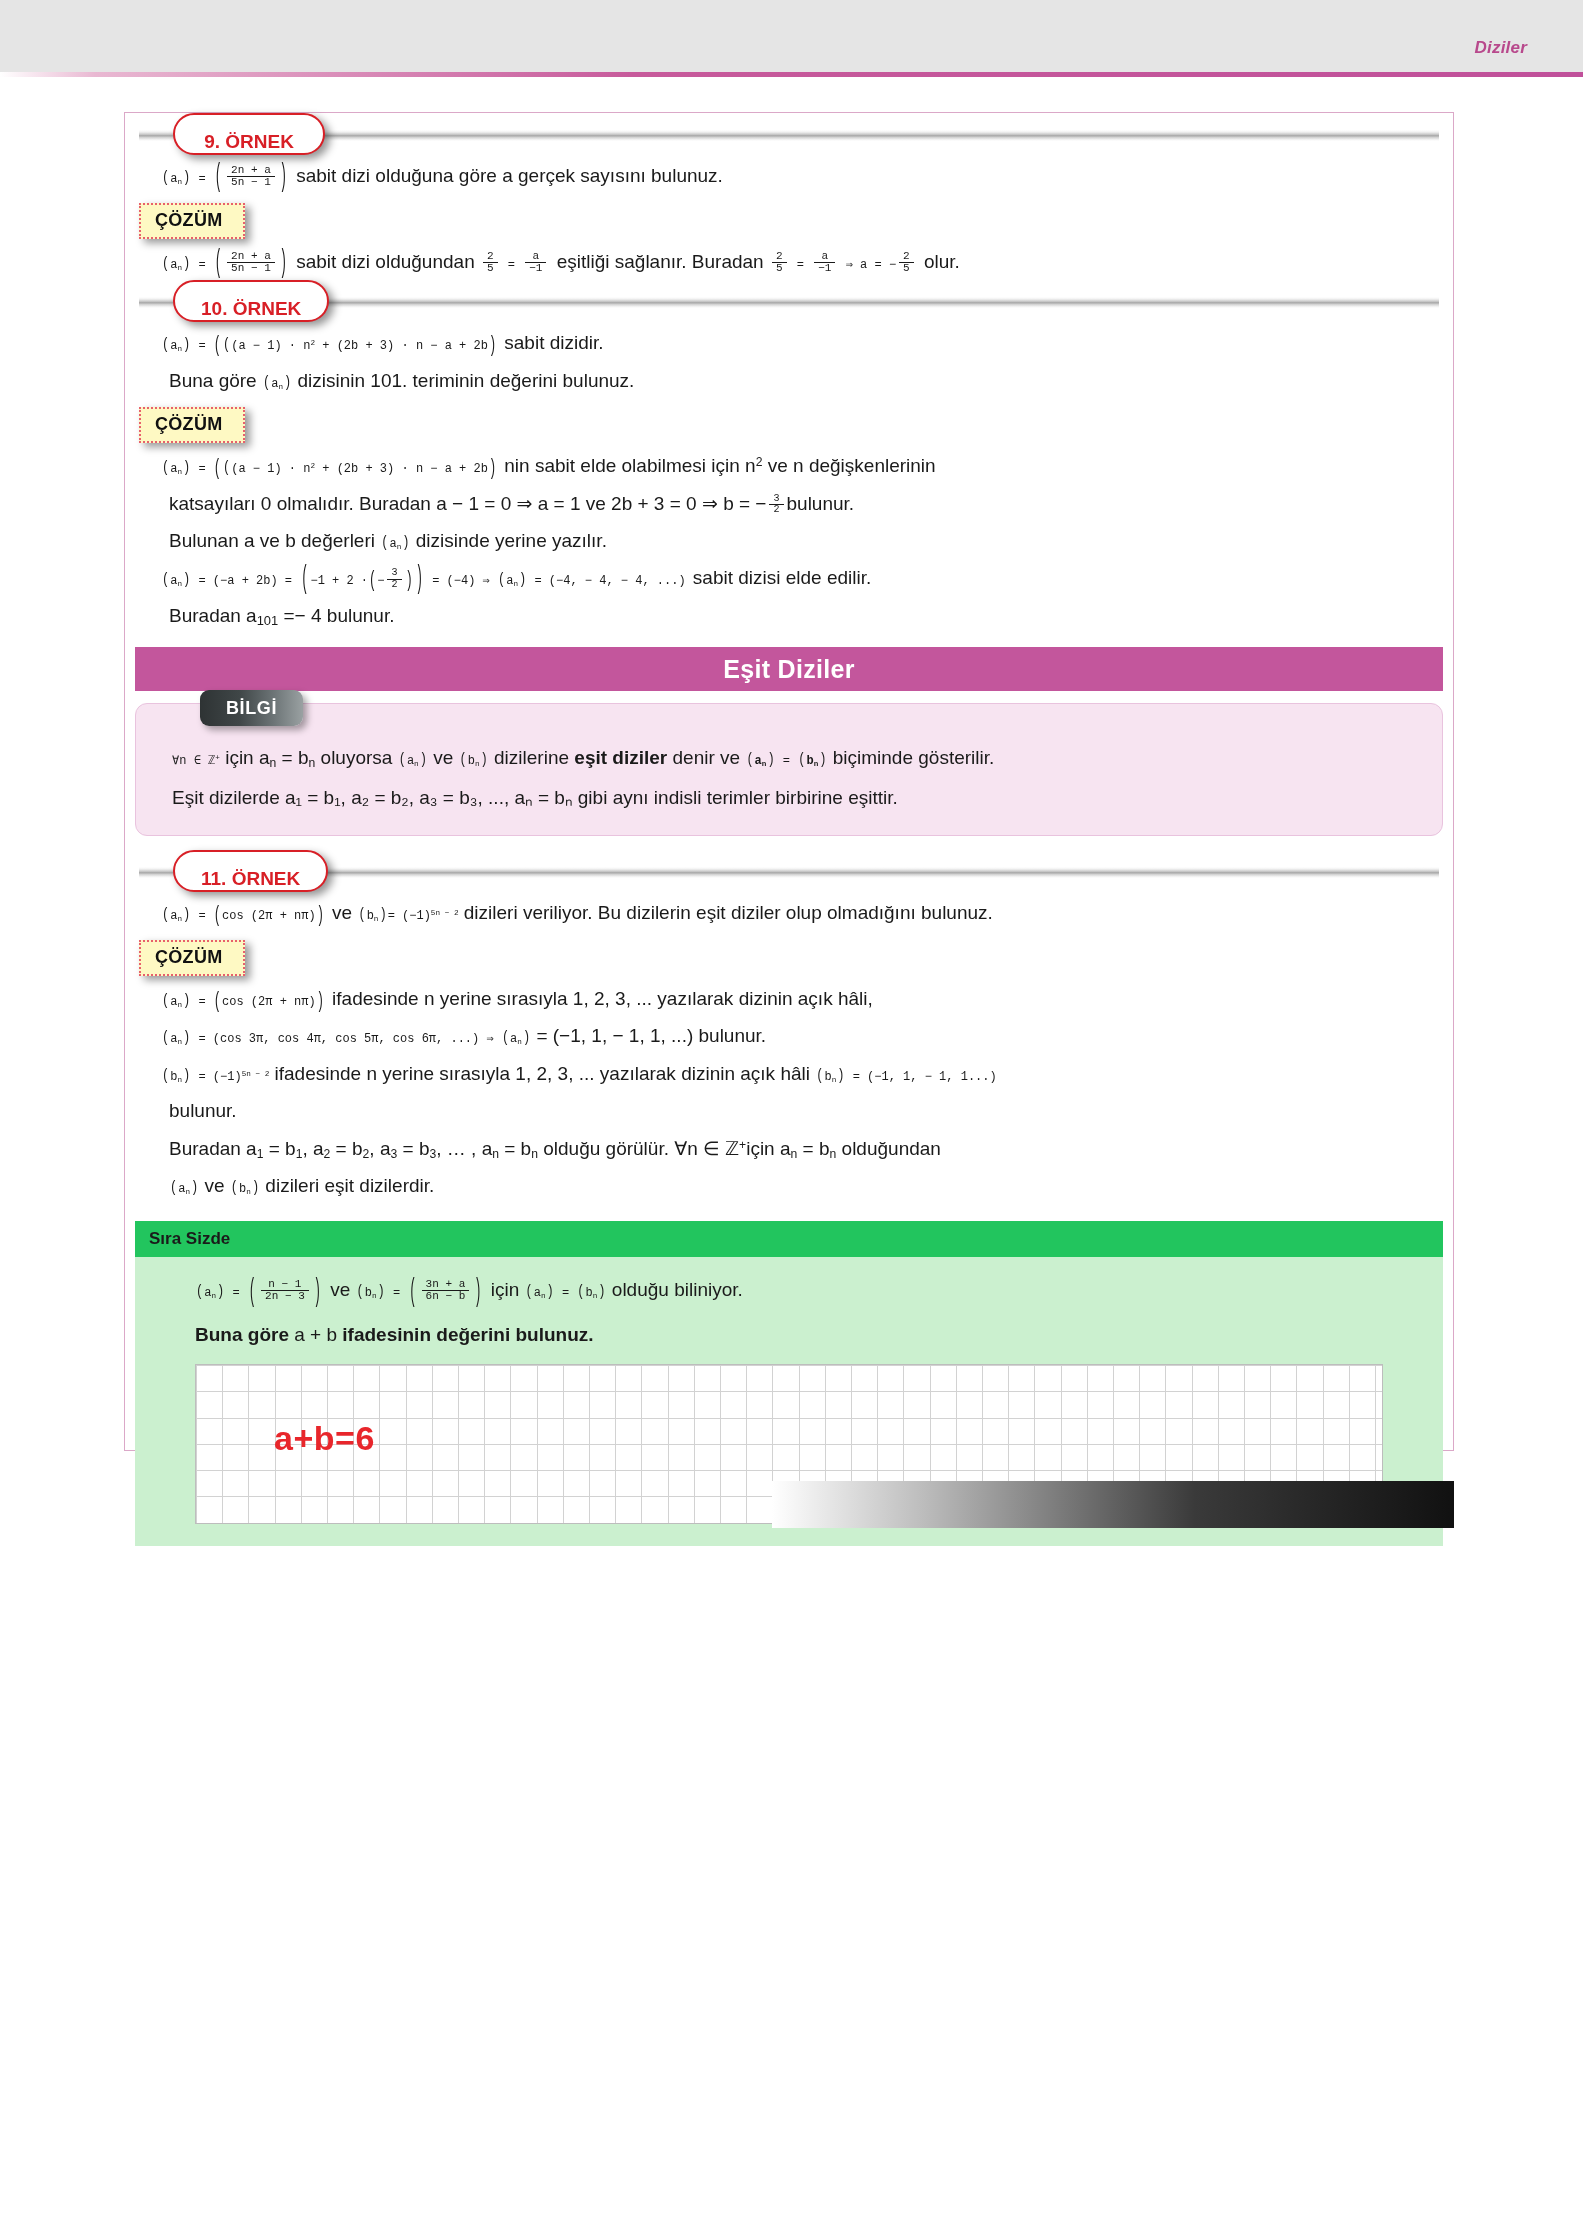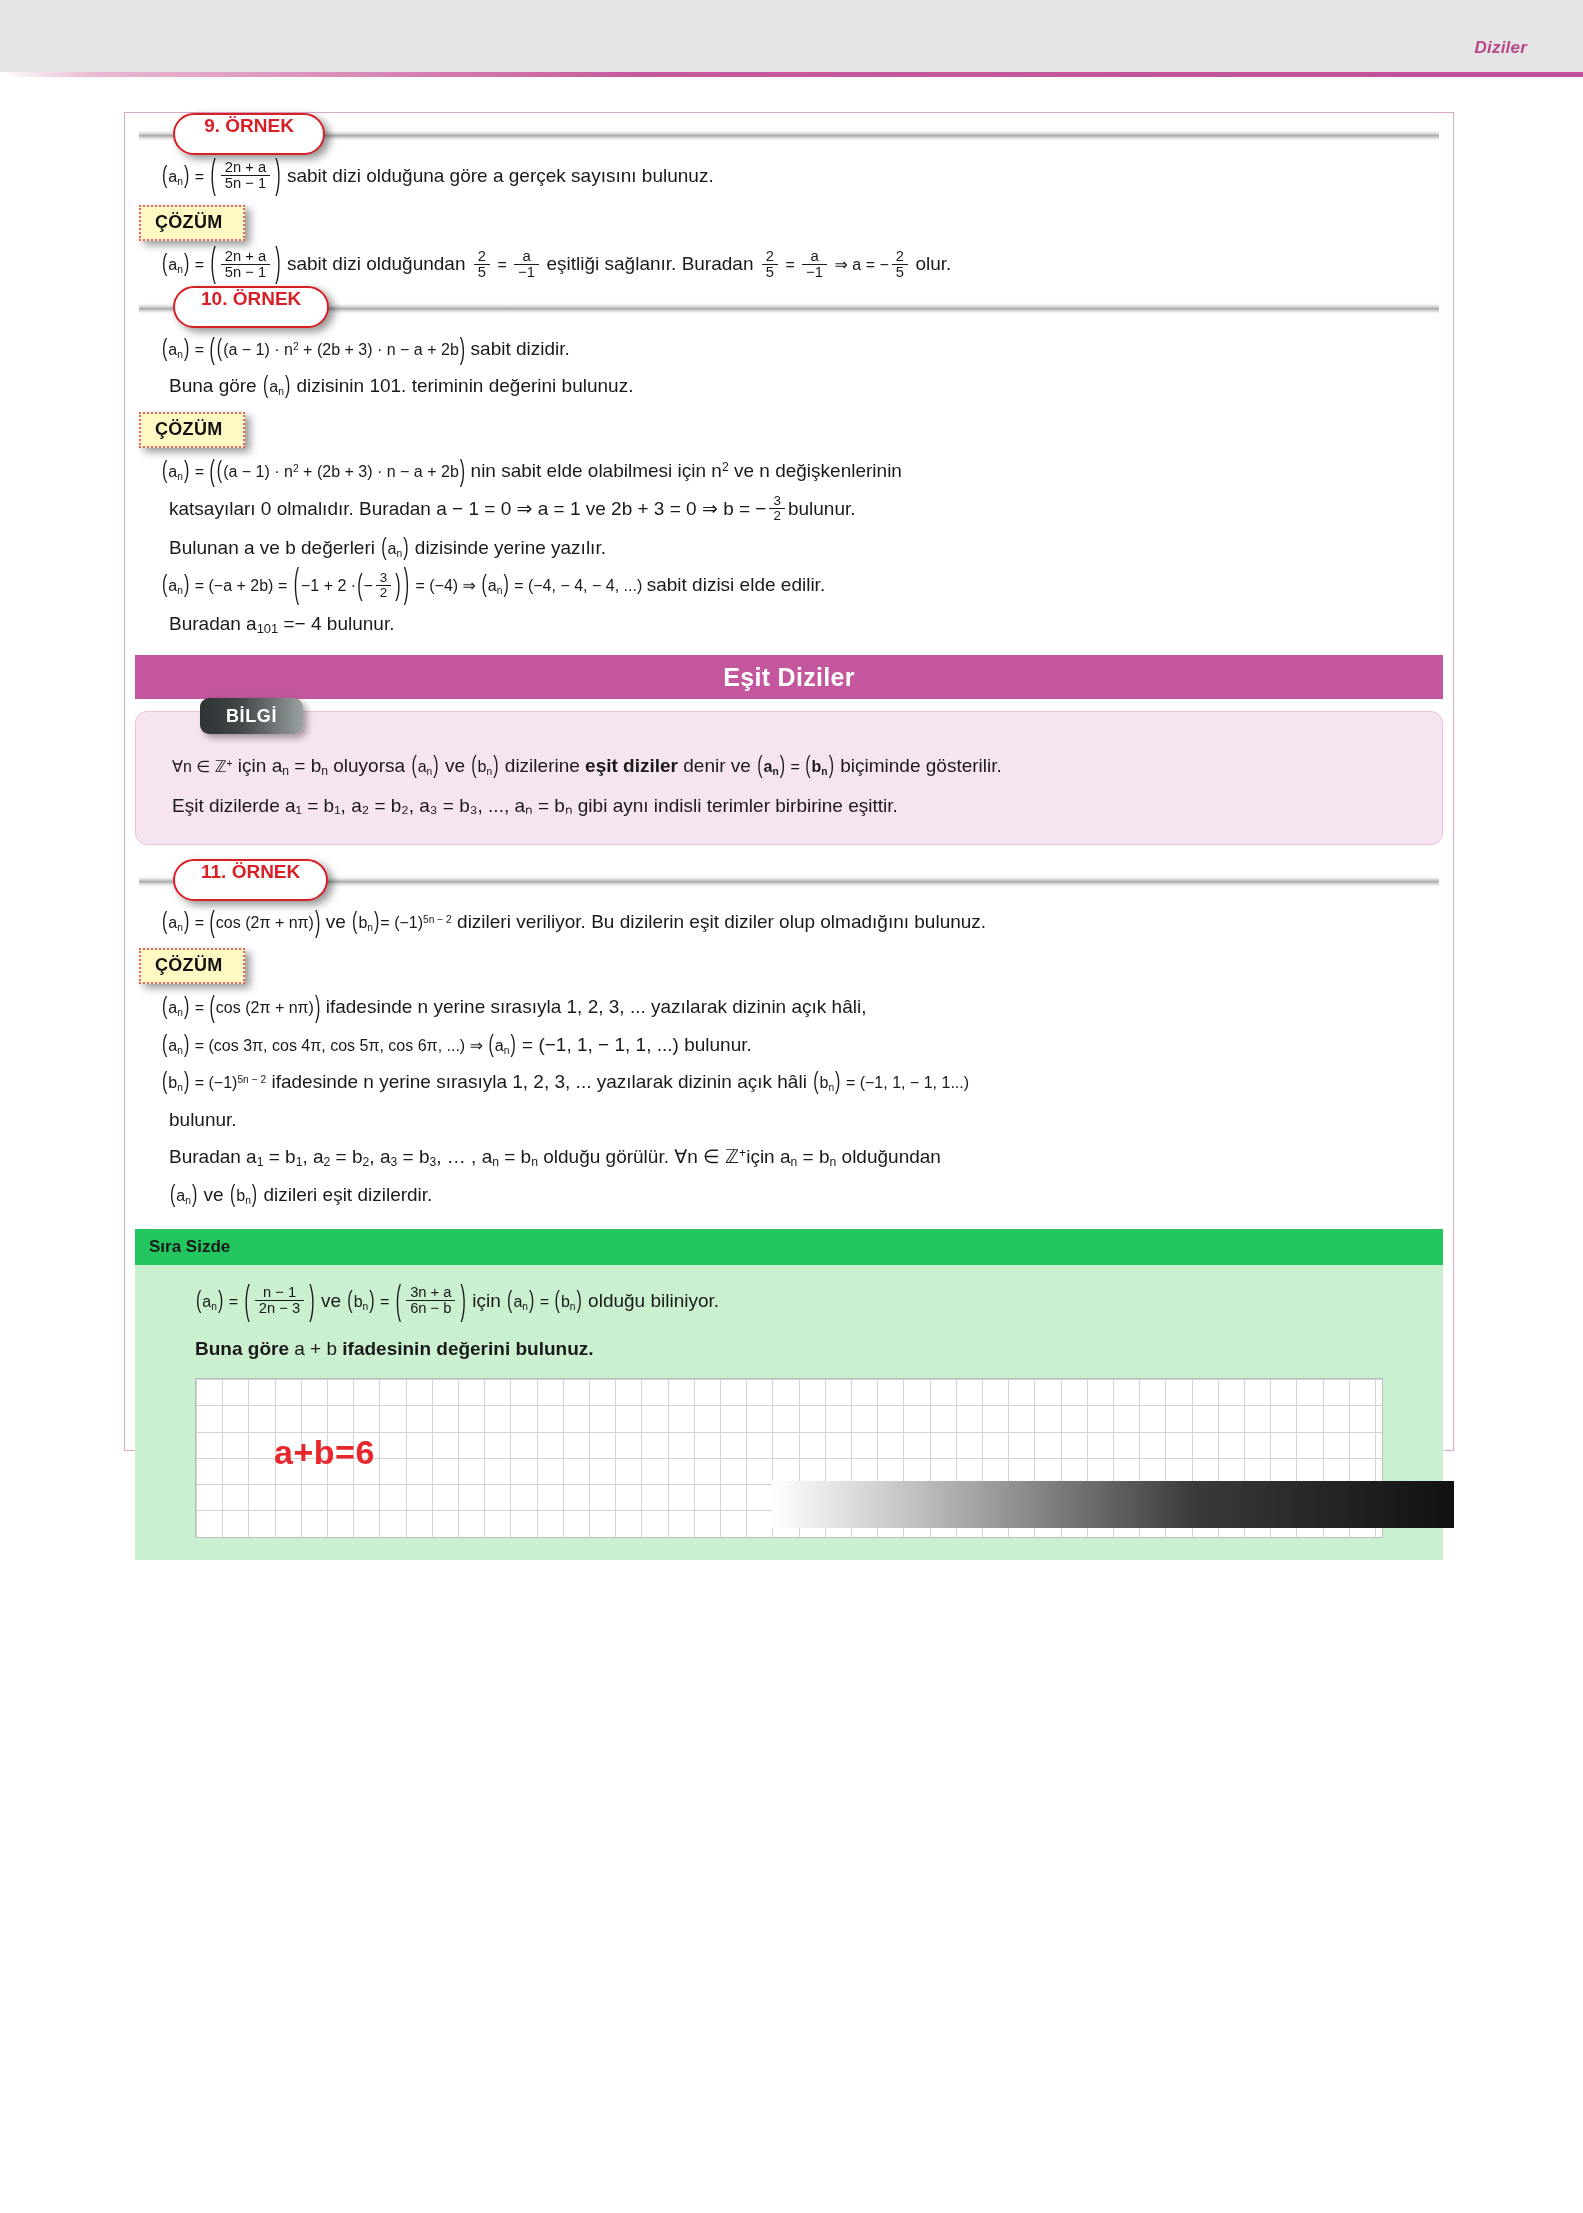--- a/index.html
+++ b/index.html
@@ -70,21 +70,21 @@
   }
   .ornek-pill {
     position: absolute;
     left: 48px; top: 0px;
     height: 42px;
     min-width: 152px;
     padding: 0 26px;
     border: 2.5px solid #d81f26;
     border-radius: 22px;
     background: #ffffff;
-    display: flex; align-items: flex-start; justify-content: center;
+    display: flex; align-items: flex-end; justify-content: center;
     box-shadow: 5px 4px 8px rgba(0,0,0,.42);
     z-index: 3;
   }
   .ornek-pill span {
     color: #d81f26;
     font-weight: bold;
     font-size: 19px;
     white-space: nowrap;
   }
 
@@ -105,21 +105,21 @@
   
   .tline {
     font-size: 19px;
     line-height: 1.55;
     padding: 4px 26px 4px 36px;
     color: #1a1a1a;
   }
   .tline.ind { padding-left: 44px; }
 
   
-  .m { font-size: 16px; white-space: nowrap; }
+  .m { font-size: 12px; white-space: nowrap; font-family: Liberation Mono, monospace; }
   .paren {
     display: inline-block;
     font-size: 1.0em;
     transform: scaleY(1.45);
     font-weight: 300;
     margin: 0 1px;
     position: relative;
     top: -1px;
   }
   .bigparen {

